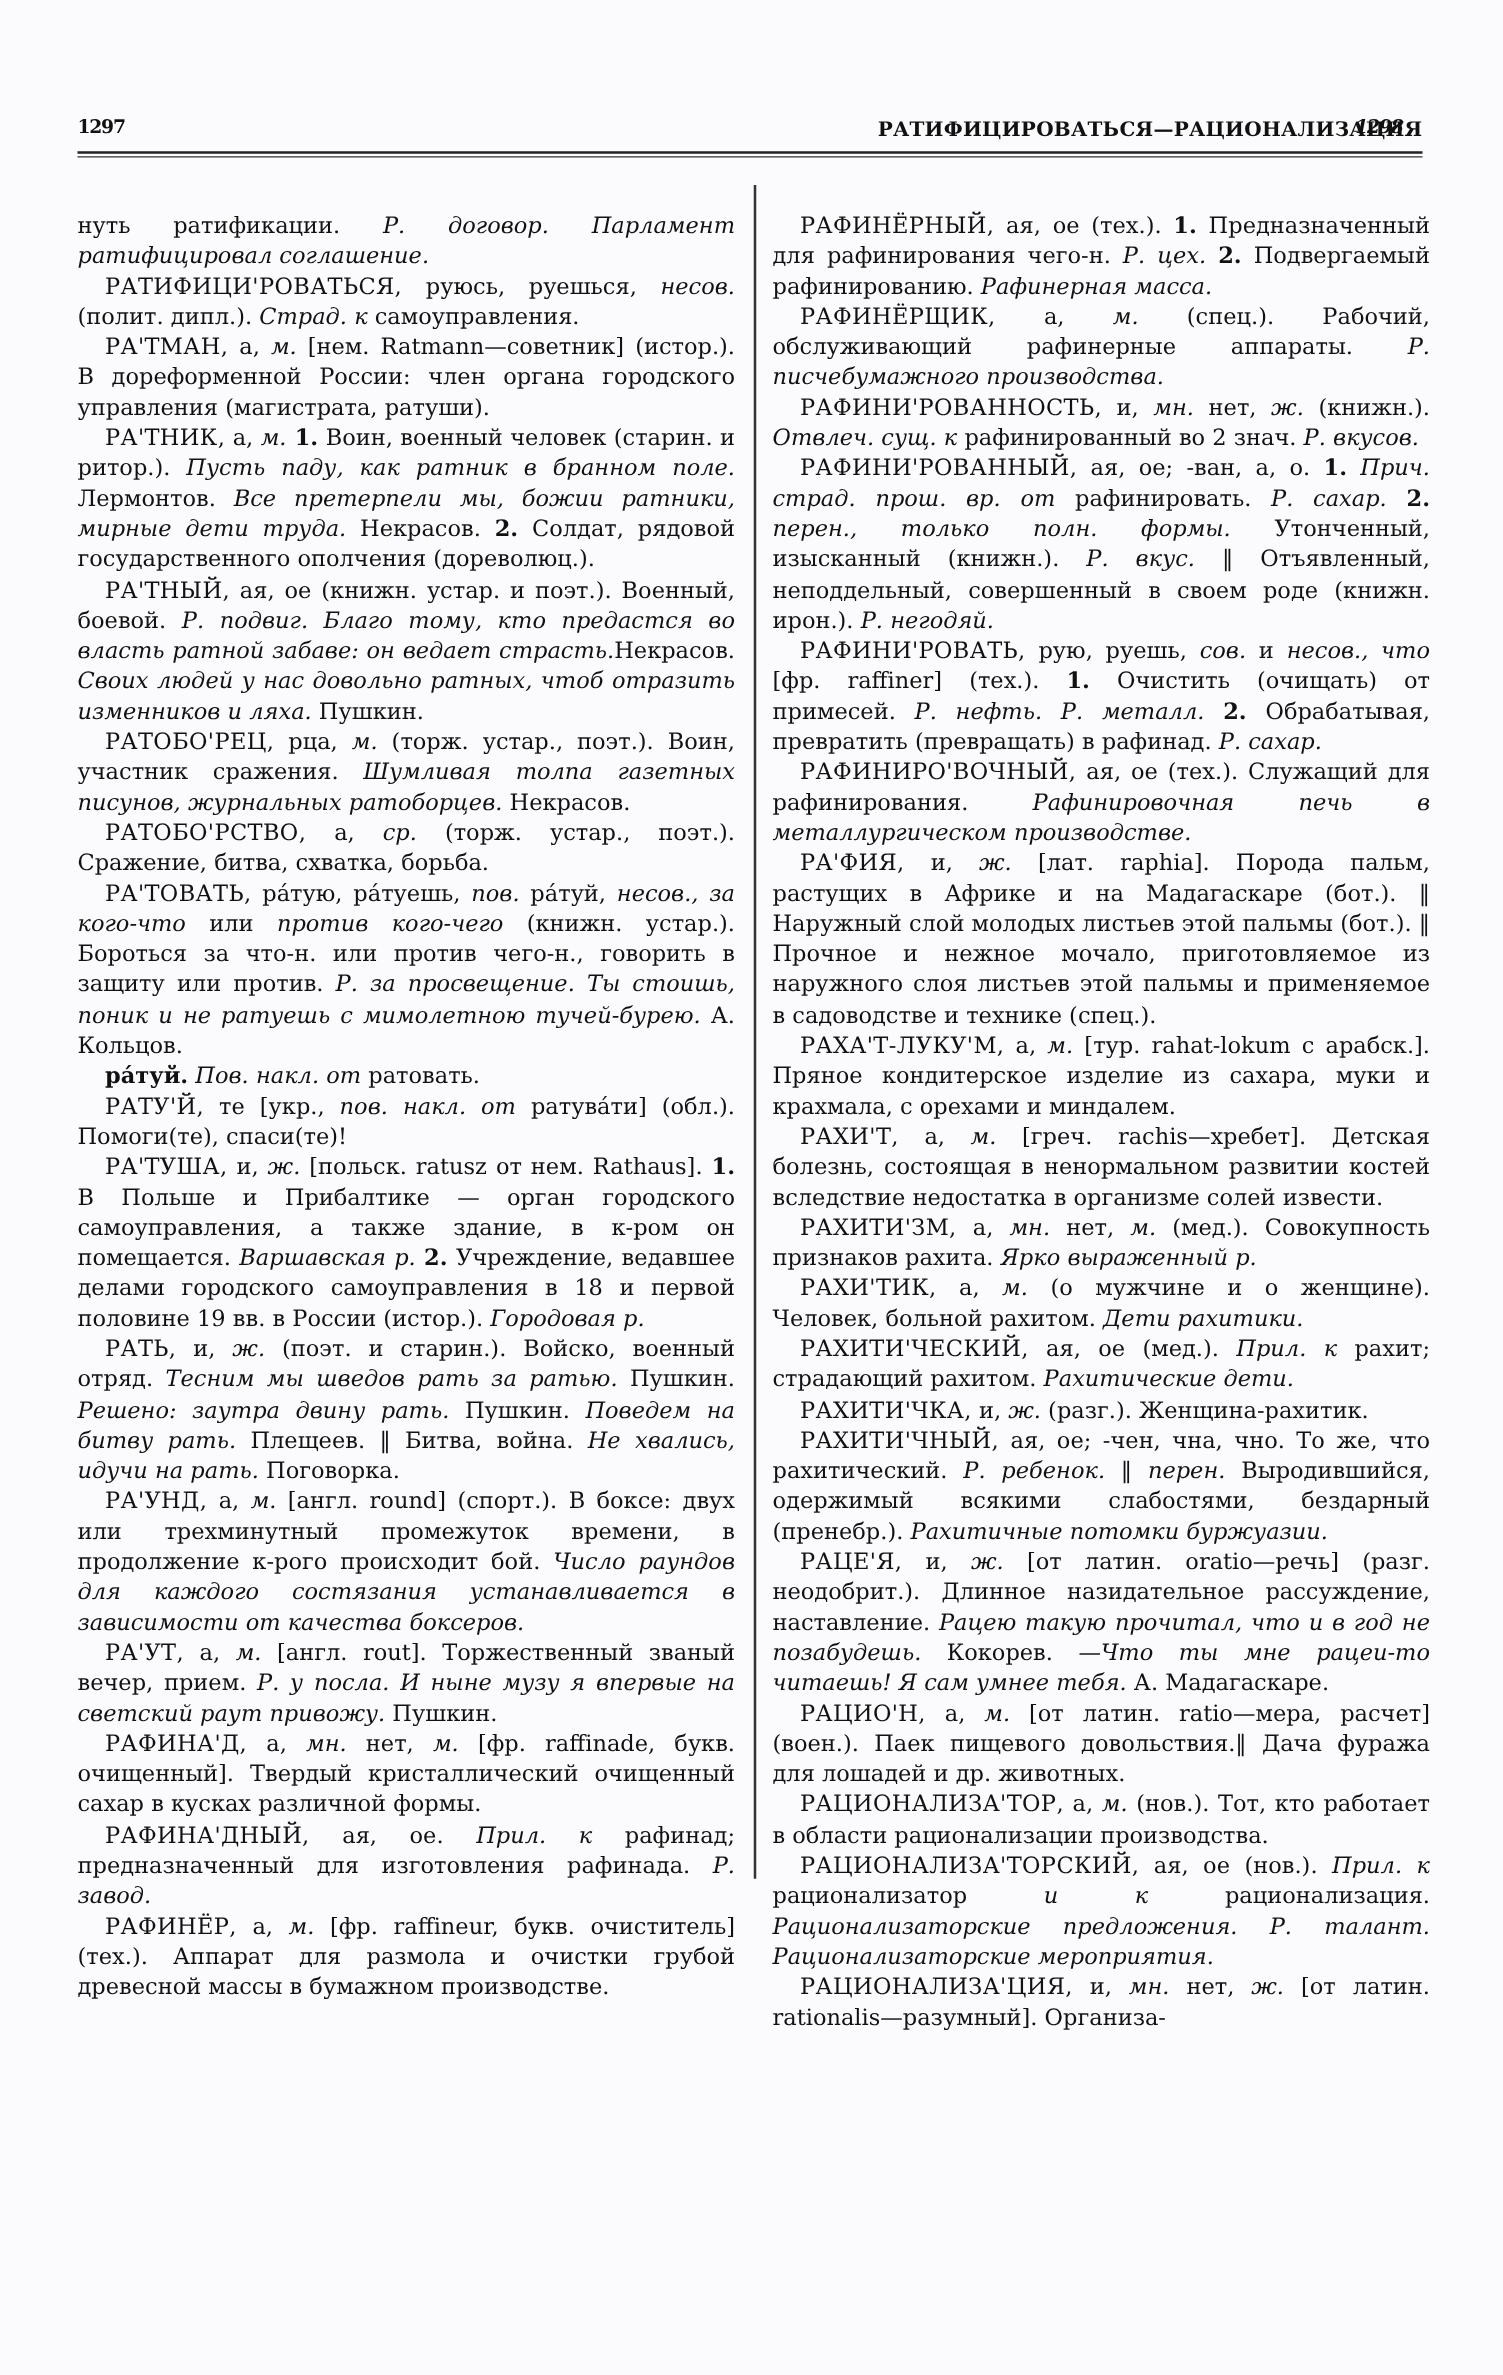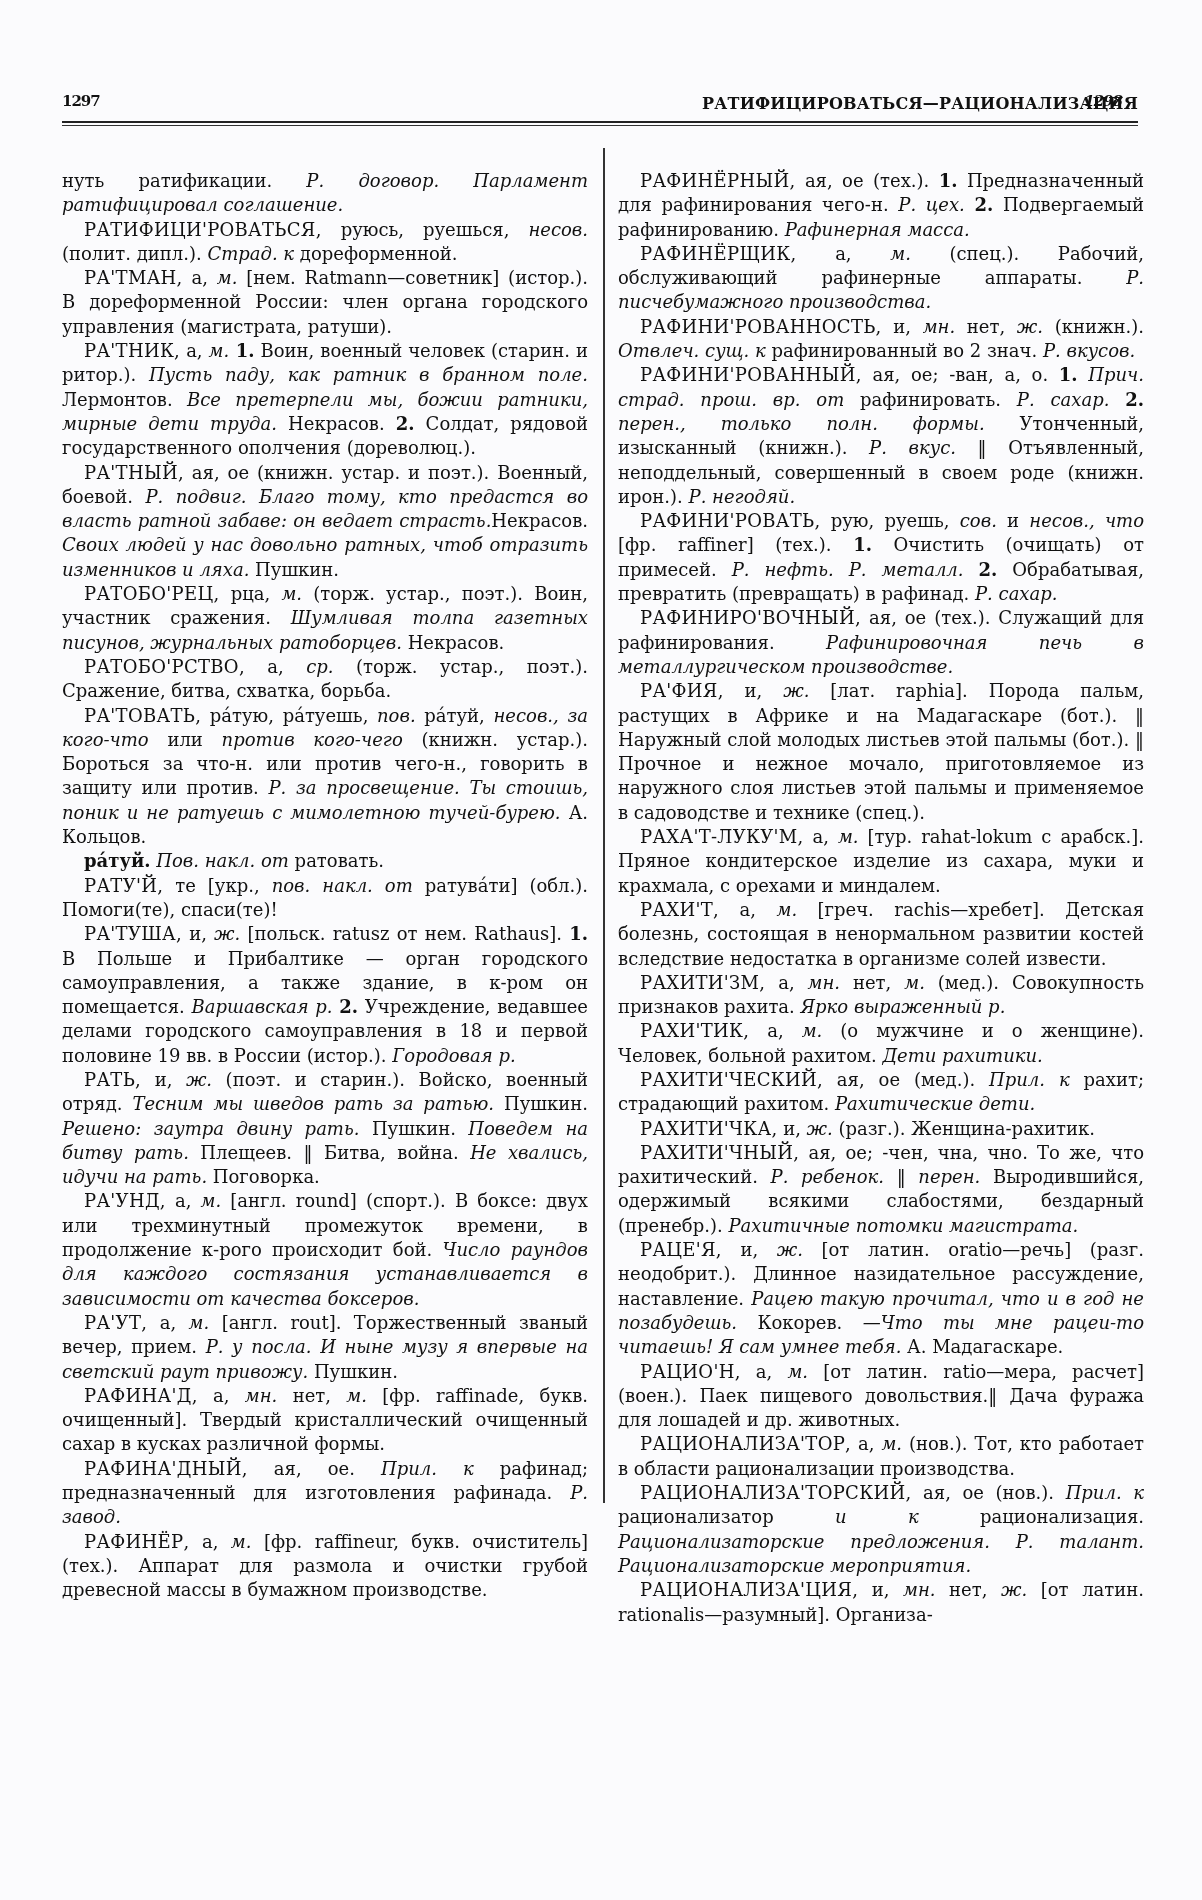--- a/index.html
+++ b/index.html
@@ -35,21 +35,21 @@
 <div class="header">
   <span class="pg-left">1297</span>
   <span class="running-head">РАТИФИЦИРОВАТЬСЯ—РАЦИОНАЛИЗАЦИЯ</span>
   <span class="pg-right">1298</span>
 </div>
 <div class="rule1"></div>
 <div class="rule2"></div>
 
 <div class="col left" id="col-left">
     <p class="entry cont"><span>нуть ратификации. </span><span class="i">Р. договор. Парламент ратифицировал соглашение.</span></p>
-    <p class="entry"><span class="hw">РАТИФИЦИ'РОВАТЬСЯ,</span><span> руюсь, руешься, </span><span class="i">несов.</span><span> (полит. дипл.). </span><span class="i">Страд. к</span><span> дореформенной.</span></p>
+    <p class="entry"><span class="hw">РАТИФИЦИ'РОВАТЬСЯ,</span><span> руюсь, руешься, </span><span class="i">несов.</span><span> (полит. дипл.). </span><span class="i">Страд. к</span><span> самоуправления.</span></p>
     <p class="entry"><span class="hw">РА'ТМАН,</span><span> а, </span><span class="i">м.</span><span> [нем. Ratmann—советник] (истор.). В дореформенной России: член органа городского управления (магистрата, ратуши).</span></p>
     <p class="entry"><span class="hw">РА'ТНИК,</span><span> а, </span><span class="i">м.</span><span class="b"> 1.</span><span> Воин, военный человек (старин. и ритор.). </span><span class="i">Пусть паду, как ратник в бранном поле.</span><span> Лермонтов. </span><span class="i">Все претерпели мы, божии ратники, мирные дети труда.</span><span> Некрасов. </span><span class="b">2.</span><span> Солдат, рядовой государственного ополчения (дореволюц.).</span></p>
     <p class="entry"><span class="hw">РА'ТНЫЙ,</span><span> ая, ое (книжн. устар. и поэт.). Военный, боевой. </span><span class="i">Р. подвиг. Благо тому, кто предастся во власть ратной забаве: он ведает страсть.</span><span>Некрасов. </span><span class="i">Своих людей у нас довольно ратных, чтоб отразить изменников и ляха.</span><span> Пушкин.</span></p>
     <p class="entry"><span class="hw">РАТОБО'РЕЦ,</span><span> рца, </span><span class="i">м.</span><span> (торж. устар., поэт.). Воин, участник сражения. </span><span class="i">Шумливая толпа газетных писунов, журнальных ратоборцев.</span><span> Некрасов.</span></p>
     <p class="entry"><span class="hw">РАТОБО'РСТВО,</span><span> а, </span><span class="i">ср.</span><span> (торж. устар., поэт.). Сражение, битва, схватка, борьба.</span></p>
     <p class="entry"><span class="hw">РА'ТОВАТЬ,</span><span> ра́тую, ра́туешь, </span><span class="i">пов.</span><span> ра́туй, </span><span class="i">несов., за кого-что</span><span> или </span><span class="i">против кого-чего</span><span> (книжн. устар.). Бороться за что-н. или против чего-н., говорить в защиту или против. </span><span class="i">Р. за просвещение. Ты стоишь, поник и не ратуешь с мимолетною тучей-бурею.</span><span> А. Кольцов.</span></p>
     <p class="entry"><span class="b">ра́туй.</span><span> </span><span class="i">Пов. накл. от</span><span> ратовать.</span></p>
     <p class="entry"><span class="hw">РАТУ'Й,</span><span> те [укр., </span><span class="i">пов. накл. от</span><span> ратува́ти] (обл.). Помоги(те), спаси(те)!</span></p>
     <p class="entry"><span class="hw">РА'ТУША,</span><span> и, </span><span class="i">ж.</span><span> [польск. ratusz от нем. Rathaus]. </span><span class="b">1.</span><span> В Польше и Прибалтике — орган городского самоуправления, а также здание, в к-ром он помещается. </span><span class="i">Варшавская р.</span><span> </span><span class="b">2.</span><span> Учреждение, ведавшее делами городского самоуправления в 18 и первой половине 19 вв. в России (истор.). </span><span class="i">Городовая р.</span></p>
     <p class="entry"><span class="hw">РАТЬ,</span><span> и, </span><span class="i">ж.</span><span> (поэт. и старин.). Войско, военный отряд. </span><span class="i">Тесним мы шведов рать за ратью.</span><span> Пушкин. </span><span class="i">Решено: заутра двину рать.</span><span> Пушкин. </span><span class="i">Поведем на битву рать.</span><span> Плещеев. ‖ Битва, война. </span><span class="i">Не хвались, идучи на рать.</span><span> Поговорка.</span></p>
@@ -67,19 +67,19 @@
     <p class="entry"><span class="hw">РАФИНИ'РОВАННЫЙ,</span><span> ая, ое; -ван, а, о. </span><span class="b">1.</span><span> </span><span class="i">Прич. страд. прош. вр. от</span><span> рафинировать. </span><span class="i">Р. сахар.</span><span> </span><span class="b">2.</span><span> </span><span class="i">перен., только полн. формы.</span><span> Утонченный, изысканный (книжн.). </span><span class="i">Р. вкус.</span><span> ‖ Отъявленный, неподдельный, совершенный в своем роде (книжн. ирон.). </span><span class="i">Р. негодяй.</span></p>
     <p class="entry"><span class="hw">РАФИНИ'РОВАТЬ,</span><span> рую, руешь, </span><span class="i">сов.</span><span> и </span><span class="i">несов., что</span><span> [фр. raffiner] (тех.). </span><span class="b">1.</span><span> Очистить (очищать) от примесей. </span><span class="i">Р. нефть. Р. металл.</span><span> </span><span class="b">2.</span><span> Обрабатывая, превратить (превращать) в рафинад. </span><span class="i">Р. сахар.</span></p>
     <p class="entry"><span class="hw">РАФИНИРО'ВОЧНЫЙ,</span><span> ая, ое (тех.). Служащий для рафинирования. </span><span class="i">Рафинировочная печь в металлургическом производстве.</span></p>
     <p class="entry"><span class="hw">РА'ФИЯ,</span><span> и, </span><span class="i">ж.</span><span> [лат. raphia]. Порода пальм, растущих в Африке и на Мадагаскаре (бот.). ‖ Наружный слой молодых листьев этой пальмы (бот.). ‖ Прочное и нежное мочало, приготовляемое из наружного слоя листьев этой пальмы и применяемое в садоводстве и технике (спец.).</span></p>
     <p class="entry"><span class="hw">РАХА'Т-ЛУКУ'М,</span><span> а, </span><span class="i">м.</span><span> [тур. rahat-lokum с арабск.]. Пряное кондитерское изделие из сахара, муки и крахмала, с орехами и миндалем.</span></p>
     <p class="entry"><span class="hw">РАХИ'Т,</span><span> а, </span><span class="i">м.</span><span> [греч. rachis—хребет]. Детская болезнь, состоящая в ненормальном развитии костей вследствие недостатка в организме солей извести.</span></p>
     <p class="entry"><span class="hw">РАХИТИ'ЗМ,</span><span> а, </span><span class="i">мн.</span><span> нет, </span><span class="i">м.</span><span> (мед.). Совокупность признаков рахита. </span><span class="i">Ярко выраженный р.</span></p>
     <p class="entry"><span class="hw">РАХИ'ТИК,</span><span> а, </span><span class="i">м.</span><span> (о мужчине и о женщине). Человек, больной рахитом. </span><span class="i">Дети рахитики.</span></p>
     <p class="entry"><span class="hw">РАХИТИ'ЧЕСКИЙ,</span><span> ая, ое (мед.). </span><span class="i">Прил. к</span><span> рахит; страдающий рахитом. </span><span class="i">Рахитические дети.</span></p>
     <p class="entry"><span class="hw">РАХИТИ'ЧКА,</span><span> и, </span><span class="i">ж.</span><span> (разг.). Женщина-рахитик.</span></p>
-    <p class="entry"><span class="hw">РАХИТИ'ЧНЫЙ,</span><span> ая, ое; -чен, чна, чно. То же, что рахитический. </span><span class="i">Р. ребенок.</span><span> ‖ </span><span class="i">перен.</span><span> Выродившийся, одержимый всякими слабостями, бездарный (пренебр.). </span><span class="i">Рахитичные потомки магистрата.</span></p>
+    <p class="entry"><span class="hw">РАХИТИ'ЧНЫЙ,</span><span> ая, ое; -чен, чна, чно. То же, что рахитический. </span><span class="i">Р. ребенок.</span><span> ‖ </span><span class="i">перен.</span><span> Выродившийся, одержимый всякими слабостями, бездарный (пренебр.). </span><span class="i">Рахитичные потомки буржуазии.</span></p>
     <p class="entry"><span class="hw">РАЦЕ'Я,</span><span> и, </span><span class="i">ж.</span><span> [от латин. oratio—речь] (разг. неодобрит.). Длинное назидательное рассуждение, наставление. </span><span class="i">Рацею такую прочитал, что и в год не позабудешь.</span><span> Кокорев. </span><span class="i">—Что ты мне рацеи-то читаешь! Я сам умнее тебя.</span><span> А. Мадагаскаре.</span></p>
     <p class="entry"><span class="hw">РАЦИО'Н,</span><span> а, </span><span class="i">м.</span><span> [от латин. ratio—мера, расчет] (воен.). Паек пищевого довольствия.‖ Дача фуража для лошадей и др. животных.</span></p>
     <p class="entry"><span class="hw">РАЦИОНАЛИЗА'ТОР,</span><span> а, </span><span class="i">м.</span><span> (нов.). Тот, кто работает в области рационализации производства.</span></p>
     <p class="entry"><span class="hw">РАЦИОНАЛИЗА'ТОРСКИЙ,</span><span> ая, ое (нов.). </span><span class="i">Прил. к</span><span> рационализатор </span><span class="i">и к</span><span> рационализация. </span><span class="i">Рационализаторские предложения. Р. талант. Рационализаторские мероприятия.</span></p>
     <p class="entry"><span class="hw">РАЦИОНАЛИЗА'ЦИЯ,</span><span> и, </span><span class="i">мн.</span><span> нет, </span><span class="i">ж.</span><span> [от латин. rationalis—разумный]. Организа-</span></p>
   </div>
 
 </body></html>

